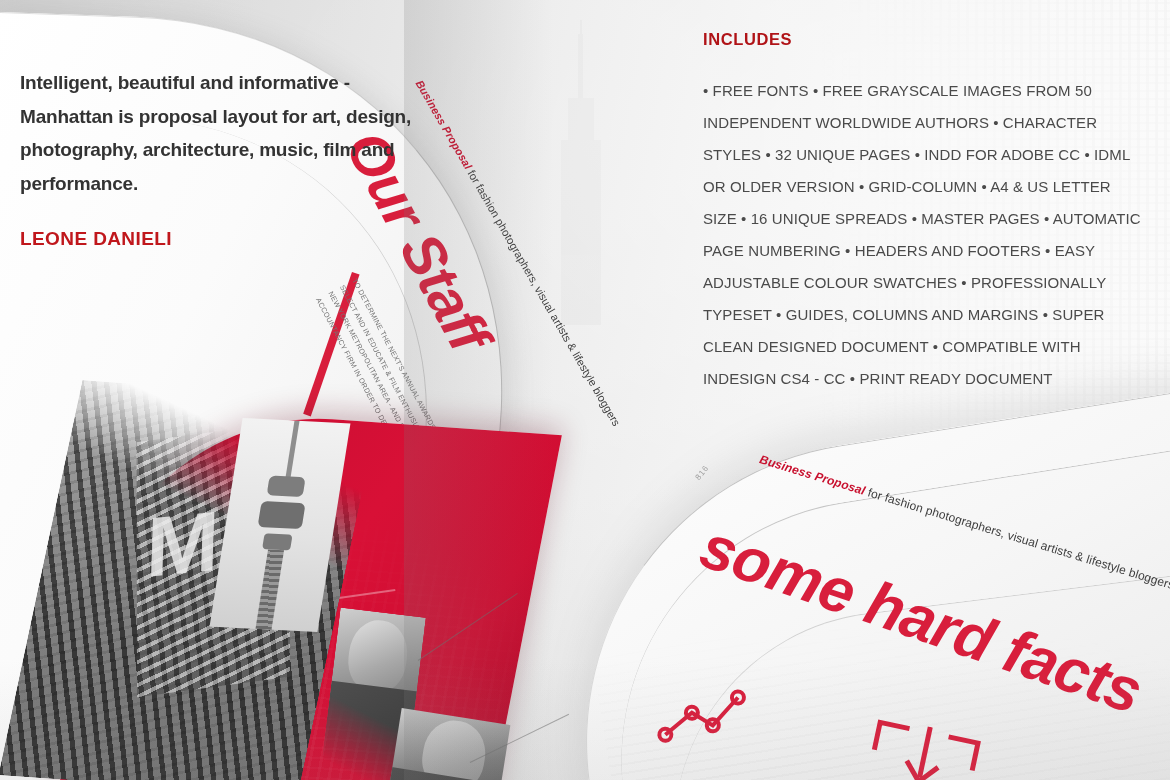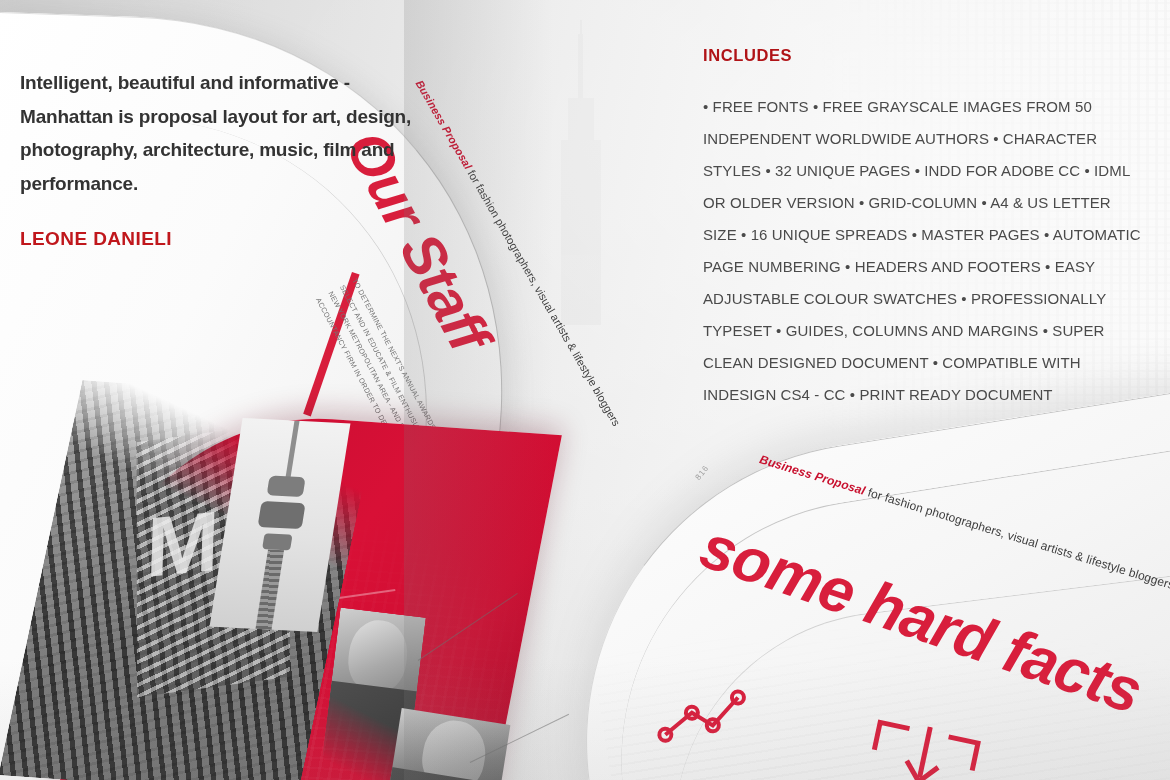--- a/index.html
+++ b/index.html
@@ -105,21 +105,21 @@
     margin: 28px 0 0 0;
     font-size: 19px;
     font-weight: bold;
     letter-spacing: .4px;
     color: #c0171c;
   }
 
   
   .includes {
     position: absolute;
-    left: 703px; top: 46px;
+    left: 703px; top: 30px;
     width: 440px;
   }
   .includes-title {
     margin: 0 0 26px 0;
     font-size: 16.5px;
     font-weight: bold;
     letter-spacing: .6px;
     color: #b01317;
   }
   .includes-body {

